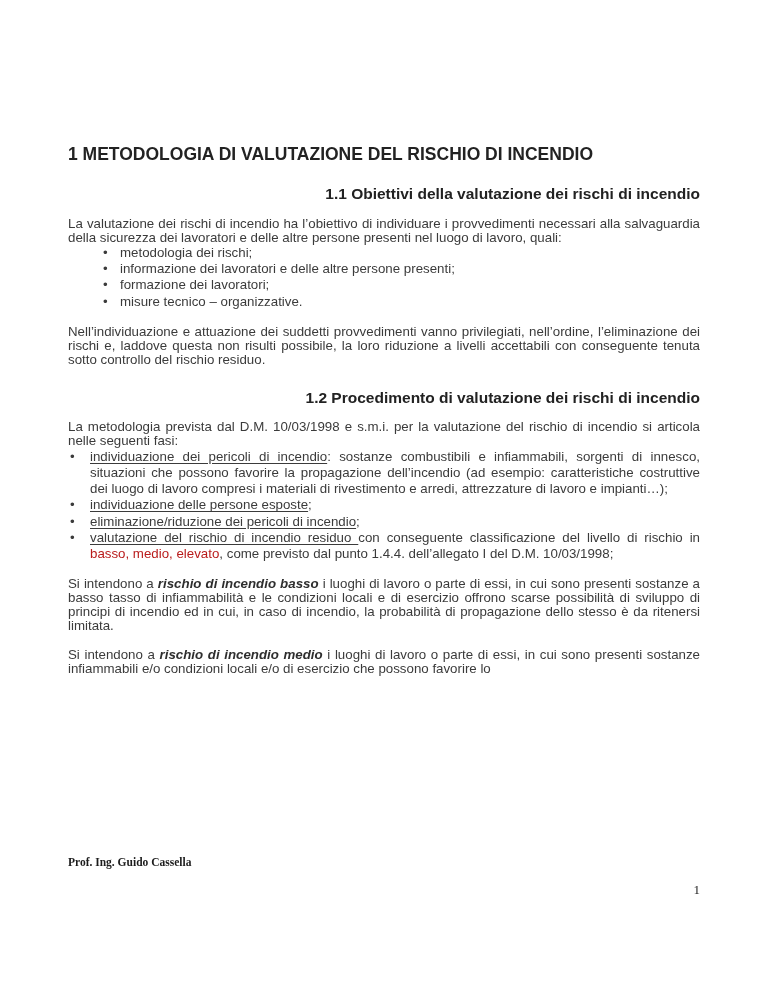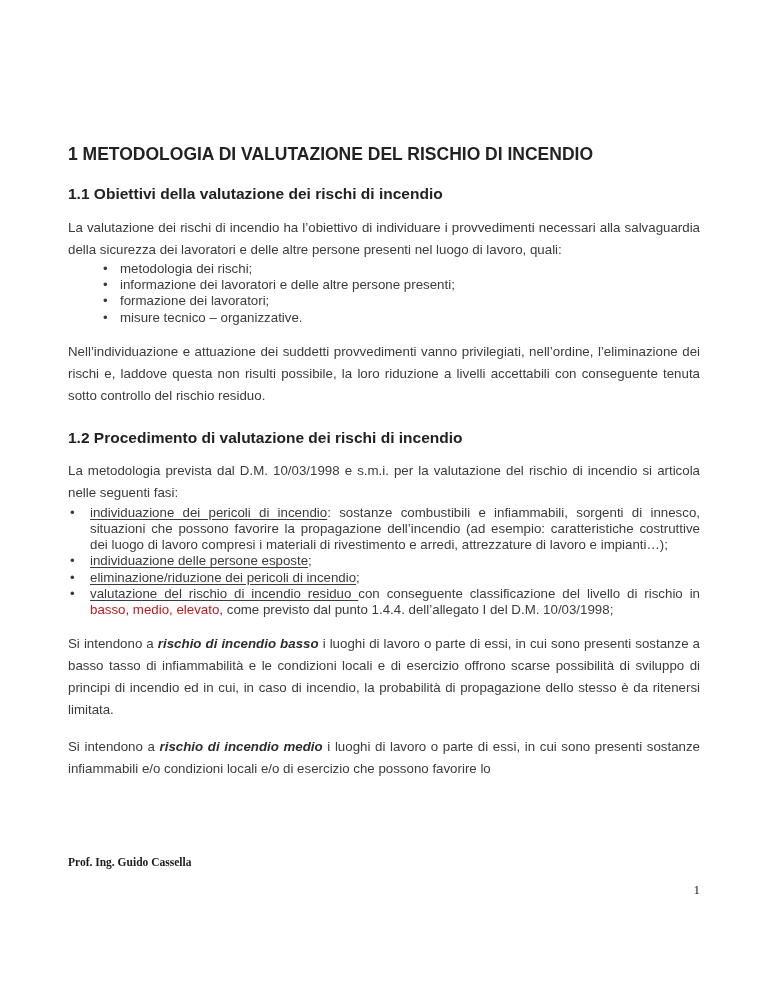--- a/index.html
+++ b/index.html
@@ -40,28 +40,29 @@
     line-height: 19px;
     font-weight: bold;
     color: #222222;
   }
   .h2 {
     margin-top: 21px;
     font-size: 15.5px;
     line-height: 17px;
     font-weight: bold;
     color: #222222;
+    text-align: right;
   }
   .h2.second {
     margin-top: 22px;
   }
   .para {
     margin-top: 15px;
     font-size: 13.3px;
-    line-height: 22px;
+    line-height: 14px;
     text-align: justify;
   }
   .para.tight {
     margin-top: 14px;
   }
   ul {
     margin: 0;
     padding: 0;
     list-style: none;
     font-size: 13.3px;

